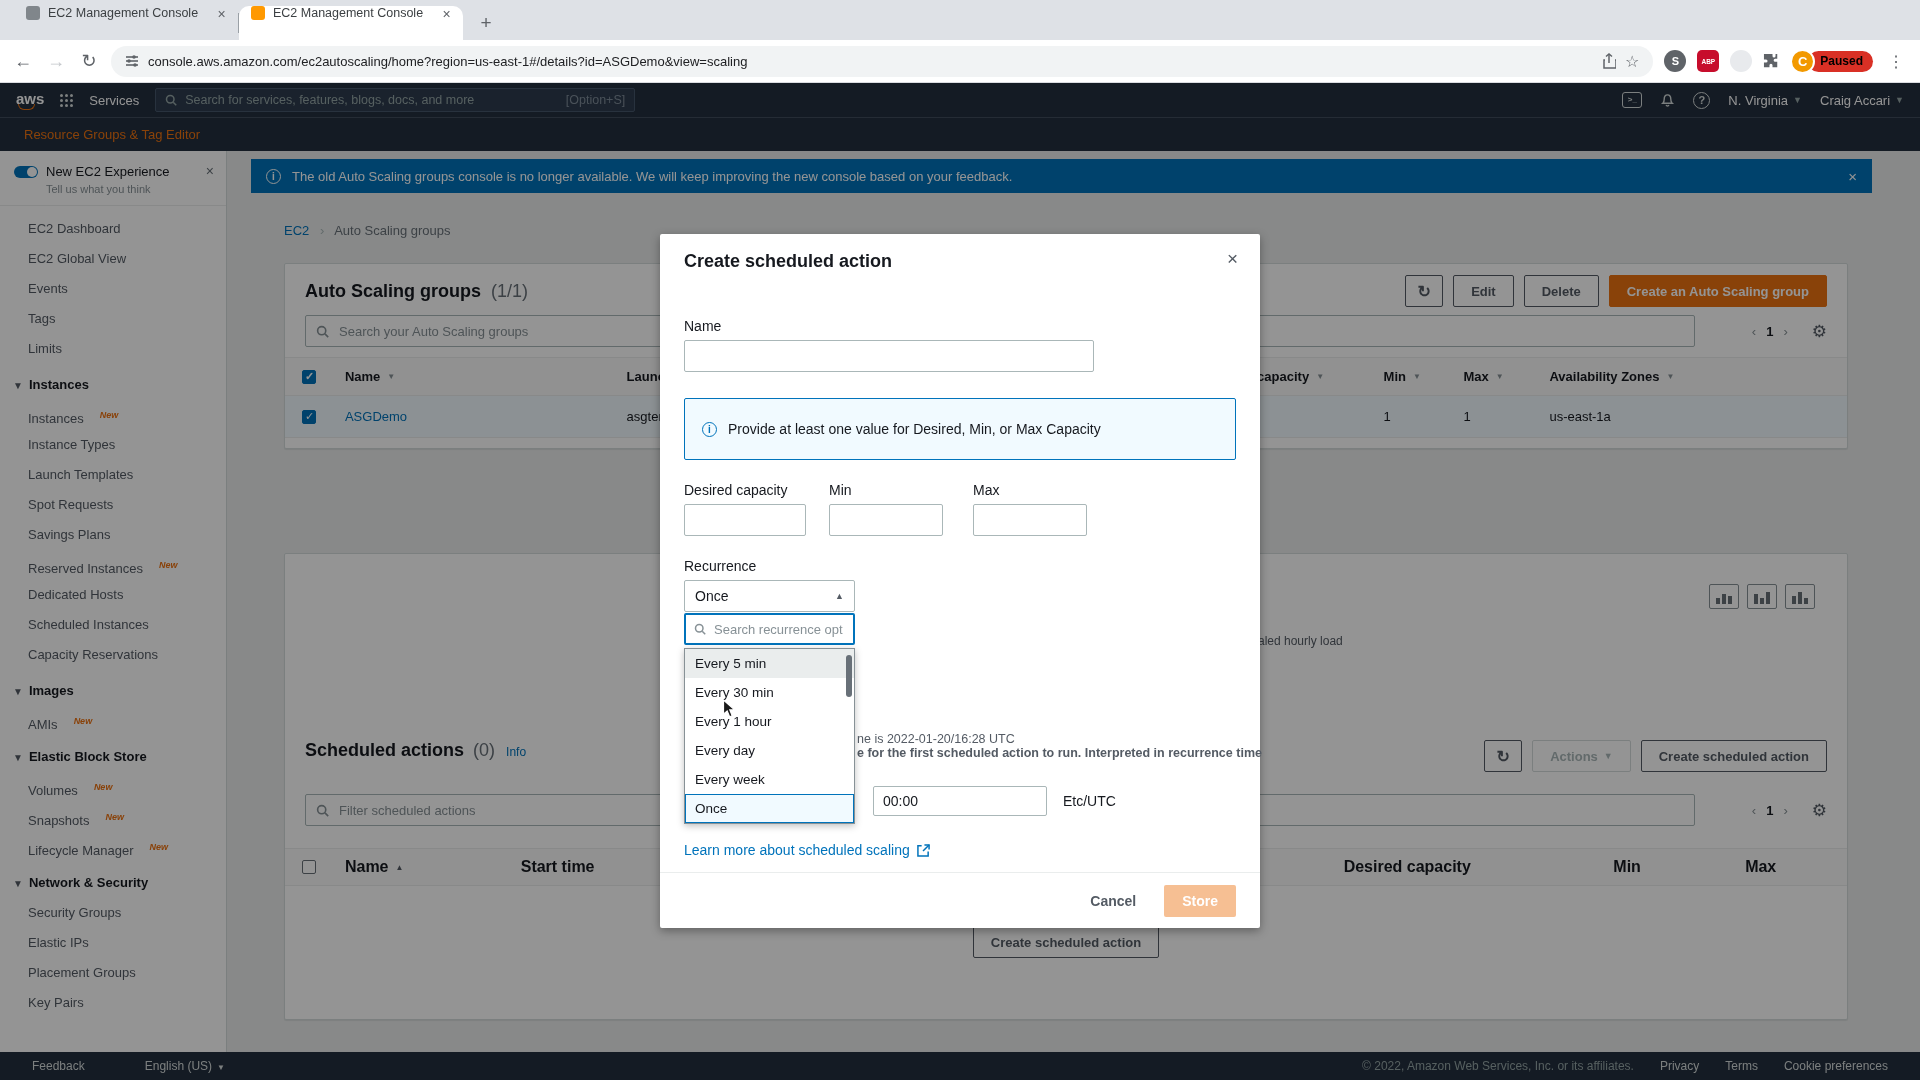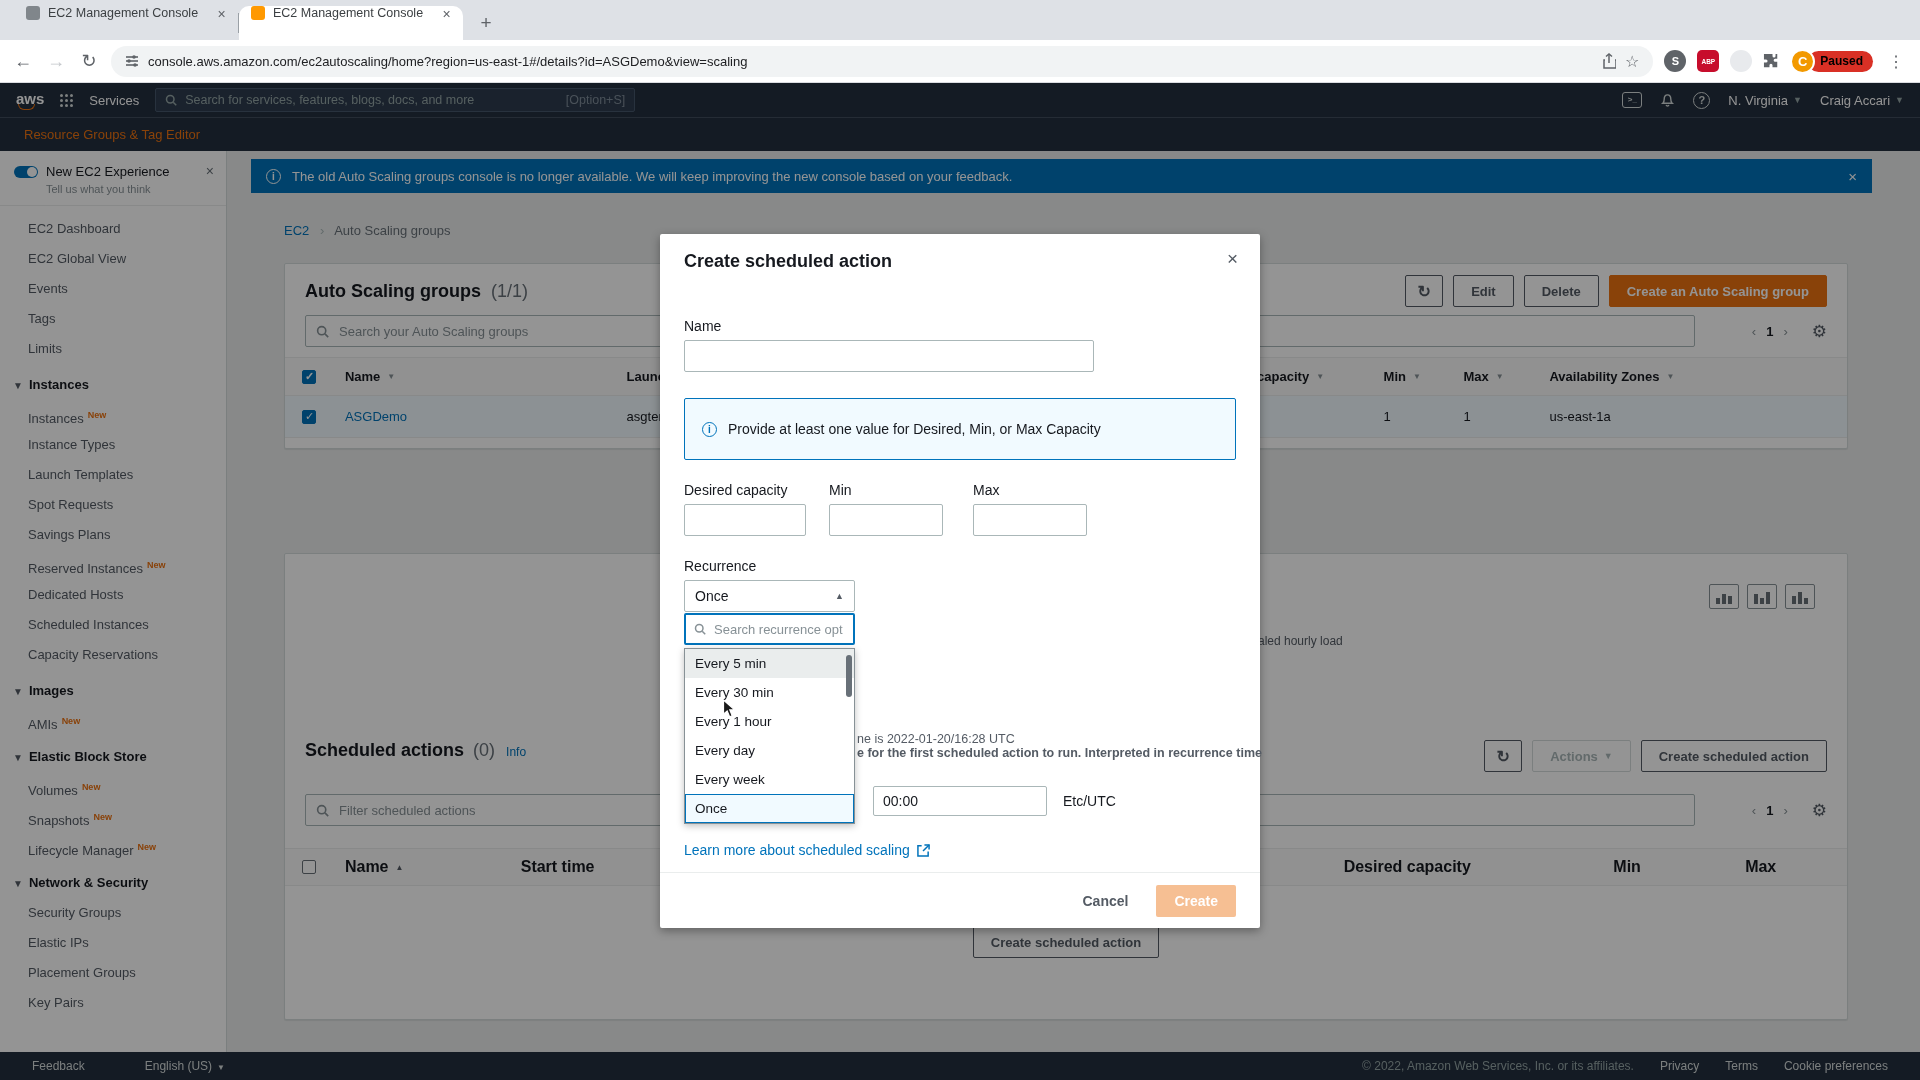--- a/index.html
+++ b/index.html
@@ -63,21 +63,21 @@
   .exp { padding:13px 14px 10px; border-bottom:1px solid #eaeded; position:relative; }
   .exp-row { display:flex; align-items:center; gap:8px; }
   .toggle { width:24px; height:12px; border-radius:7px; background:#0073bb; position:relative; flex:none; }
   .toggle::after { content:""; position:absolute; right:1px; top:1px; width:10px; height:10px; background:#fff; border-radius:50%; }
   .exp-title { color:#16191f; font-size:13px; }
   .exp-close { position:absolute; right:12px; top:12px; color:#687078; font-size:14px; }
   .exp-sub { margin:4px 0 0 32px; font-size:11px; color:#879196; }
   .nav-item { height:30px; line-height:30px; padding-left:28px; white-space:nowrap; }
   .nav-section { height:30px; line-height:30px; padding-left:13px; color:#16191f; font-weight:700; margin-top:6px; white-space:nowrap; }
   .sec-caret { font-size:10px; color:#545b64; margin-right:6px; }
-  .badge-new { color:#ec7211; font-size:9px; vertical-align:super; margin-left:4px; font-weight:700; }
+  .badge-new { color:#ec7211; font-size:9px; vertical-align:super; margin-left:16px; font-weight:700;font-style:italic; }
   .nav-pad { height:8px; }
 
   
   .breadcrumb { position:absolute; top:140px; left:284px; font-size:13px; }
   .breadcrumb .bc-link { color:#0073bb; }
   .breadcrumb .bc-sep { color:#aab7b8; margin:0 7px; }
   .breadcrumb .bc-cur { color:#687078; }
 
   .card { position:absolute; background:#fff; border:1px solid #d5dbdb; border-radius:2px; box-shadow:0 1px 1px rgba(0,0,0,.08); }
   .card1 { top:180px; left:284px; width:1564px; height:186px; }
@@ -552,17 +552,17 @@
             <div class="dd-thumb"></div>
           </div>
       </div>
       <svg class="cursor" width="14" height="20" viewBox="0 0 14 20">
           <path d="M1.5 1 L1.5 15.2 L5.2 11.9 L7.6 17.8 L10.2 16.7 L7.8 10.9 L12.6 10.7 Z" fill="#1a1a1a" stroke="#ffffff" stroke-width="1.2"></path>
         </svg>
     </div>
 
     <div class="modal-footer">
       <span class="btn-cancel">Cancel</span>
-      <button class="btn-create">Create</button>
+      <button class="btn-create">Store</button>
     </div>
   </div>
 
 </div>
 
 </body></html>

